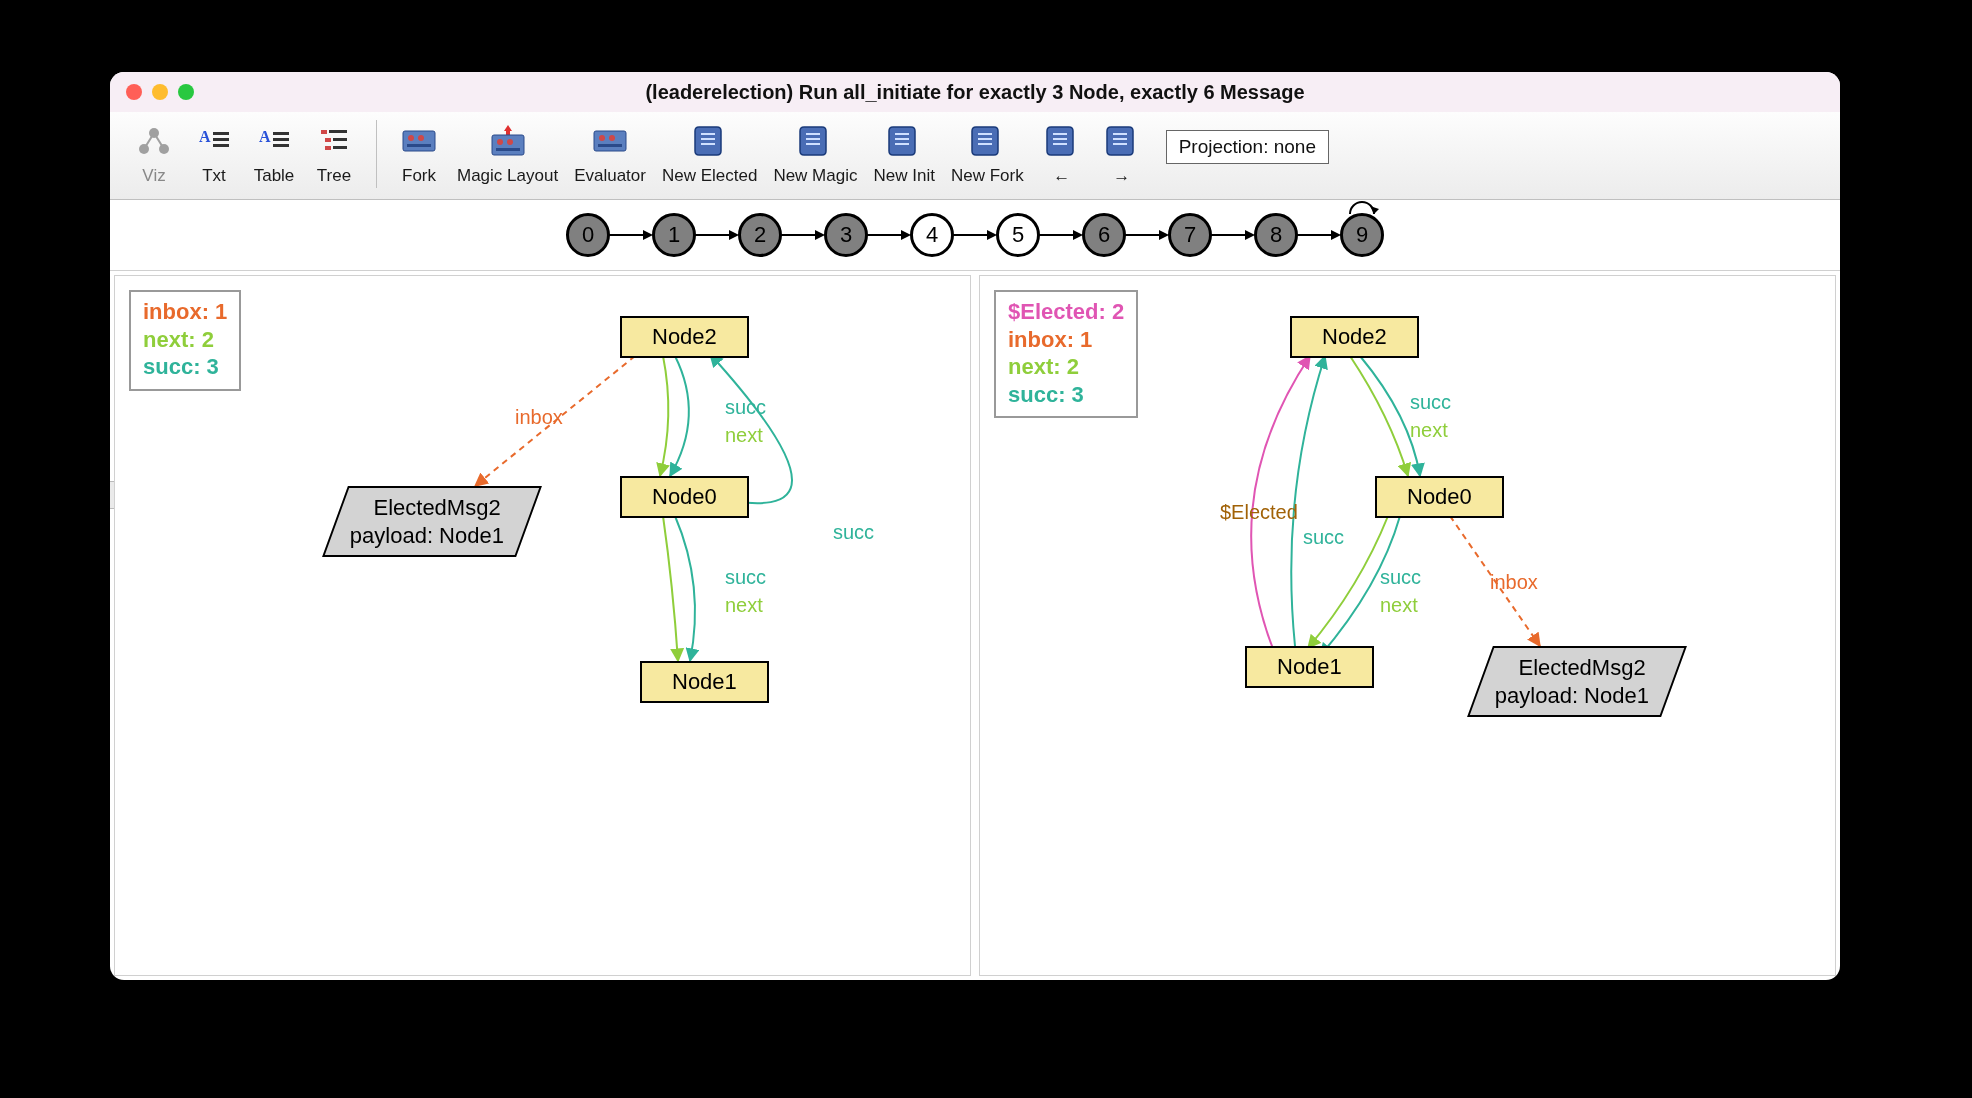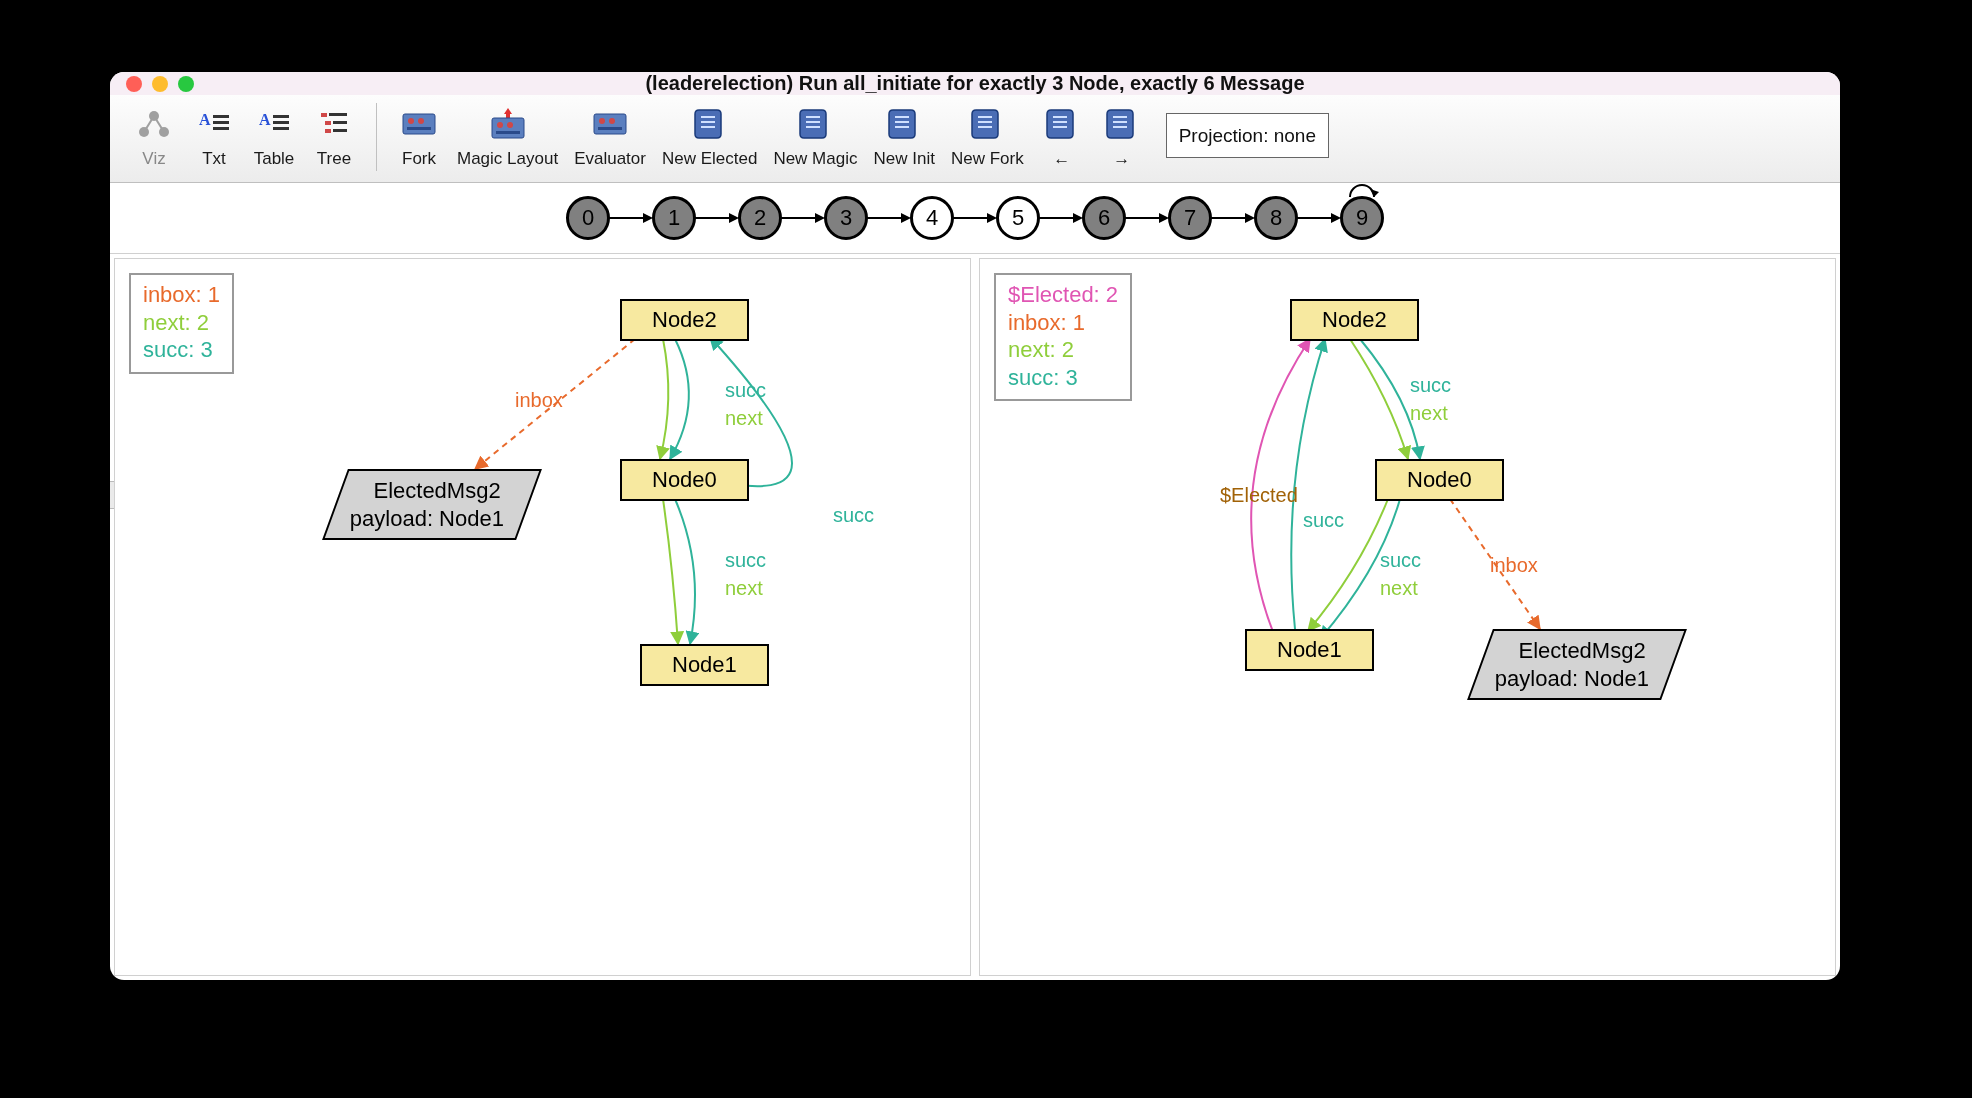--- a/index.html
+++ b/index.html
@@ -18,21 +18,21 @@
     width: 1730px;
     height: 908px;
     background: #fff;
     border-radius: 14px;
     box-shadow: 0 30px 80px rgba(0,0,0,.6);
     overflow: hidden;
     display: flex;
     flex-direction: column;
   }
   .titlebar {
-    height: 23px;
+    height: 40px;
     background: #f7eef5;
     display: flex;
     align-items: center;
     padding: 0 16px;
     position: relative;
     flex-shrink: 0;
   }
   .traffic {
     display: flex;
     gap: 10px;
@@ -93,21 +93,21 @@
   }
   .tbtn.inactive { color:#888; }
   .projection-box {
     margin-left: 14px;
     margin-top: 10px;
     border: 1px solid #666;
     background: #fff;
     padding: 4px 12px;
     font-size: 19px;
     color: #111;
-    height: 45px;
+    height: 34px;
     display: flex;
     align-items: center;
     cursor: pointer;
   }
   .timeline {
     height: 70px;
     display: flex;
     align-items: center;
     justify-content: center;
     gap: 0;
@@ -171,21 +171,21 @@
   }
   .legend {
     position: absolute;
     left: 14px;
     top: 14px;
     border: 2px solid #999;
     background: #fff;
     padding: 6px 12px 8px 12px;
     font-size: 22px;
     line-height: 1.25;
-    font-weight: 400;
+    font-weight: 700;
   }
   .legend div { white-space: nowrap; }
   .node-box {
     position: absolute;
     background: #f7e9a0;
     border: 2px solid #000;
     padding: 6px 30px;
     font-size: 22px;
     text-align: center;
   }

